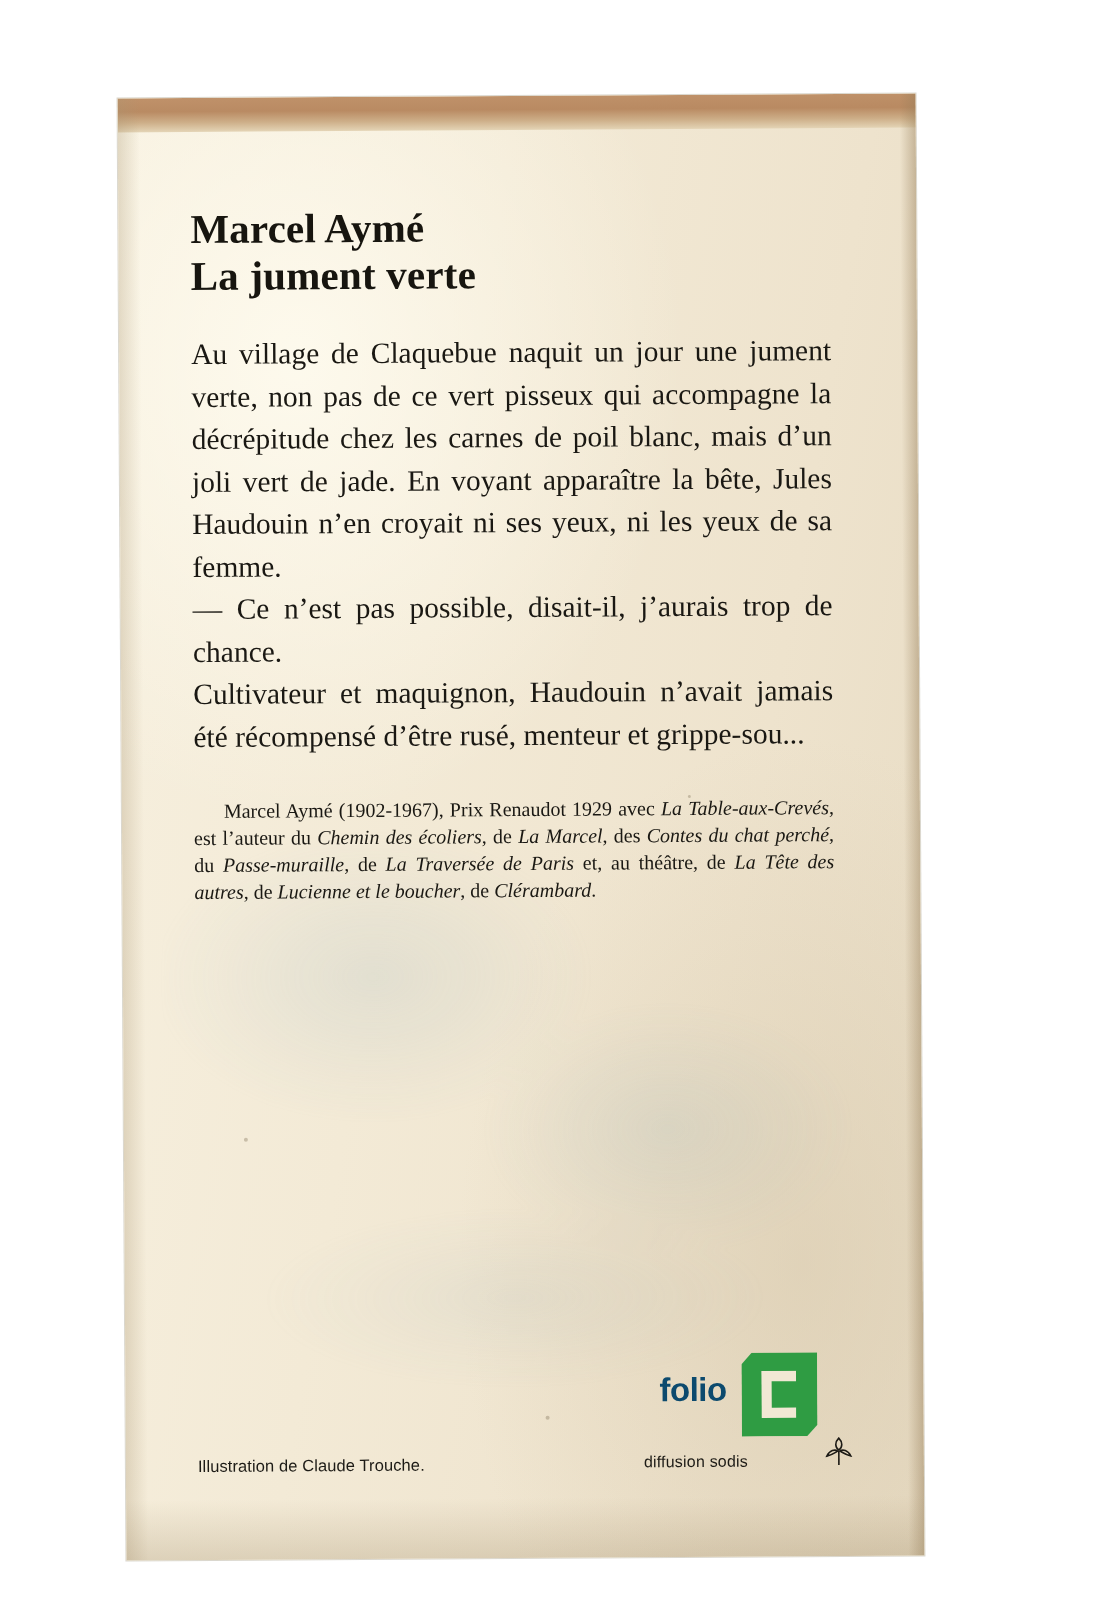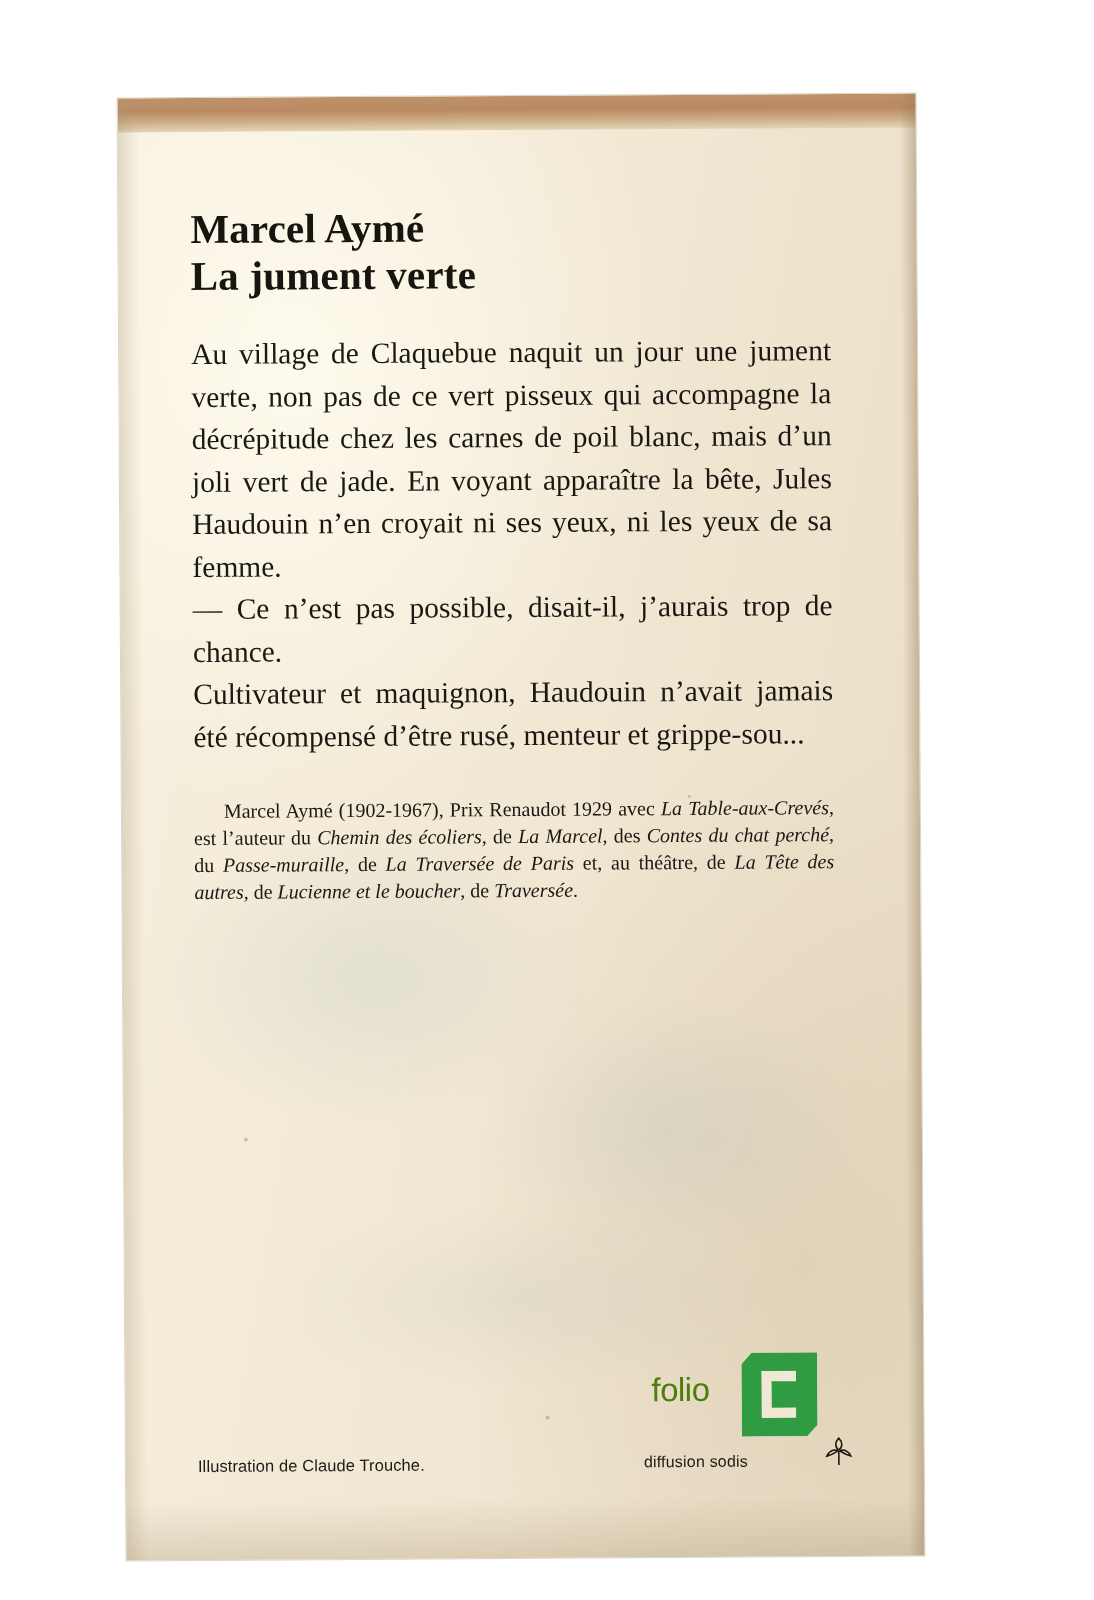--- a/index.html
+++ b/index.html
@@ -135,26 +135,26 @@
 
   #folio-logo {
     position: absolute;
     right: 60px;
     bottom: 86px;
     width: 220px;
     height: 118px;
   }
   #folio-word {
     position: absolute;
-    left: 8px;
+    left: 16px;
     top: 18px;
     font-family: "Liberation Sans", sans-serif;
-    font-weight: 400;
+    font-weight: 700;
     font-size: 33px;
-    color: #4d7c0f;
+    color: #0c4a6e;
     letter-spacing: -0.5px;
   }
   #folio-mark {
     position: absolute;
     left: 98px;
     top: 0;
     width: 76px;
     height: 84px;
   }
   #folio-mark .outer {
@@ -211,21 +211,21 @@
   <div id="content">
     <div class="author">Marcel Aymé</div>
     <div class="title">La jument verte</div>
 
     <div class="blurb">
       <p>Au village de Claquebue naquit un jour une jument verte, non pas de ce vert pisseux qui accompagne la décrépitude chez les carnes de poil blanc, mais d’un joli vert de jade. En voyant apparaître la bête, Jules Haudouin n’en croyait ni ses yeux, ni les yeux de sa femme.</p>
       <p>— Ce n’est pas possible, disait-il, j’aurais trop de chance.</p>
       <p>Cultivateur et maquignon, Haudouin n’avait jamais été récompensé d’être rusé, menteur et grippe-sou...</p>
     </div>
 
-    <div class="bio">Marcel Aymé (1902-1967), Prix Renaudot 1929 avec <i>La Table-aux-Crevés</i>, est l’auteur du <i>Chemin des écoliers</i>, de <i>La Marcel</i>, des <i>Contes du chat perché</i>, du <i>Passe-muraille</i>, de <i>La Traversée de Paris</i> et, au théâtre, de <i>La Tête des autres</i>, de <i>Lucienne et le boucher</i>, de <i>Traversée</i>.</div>
+    <div class="bio">Marcel Aymé (1902-1967), Prix Renaudot 1929 avec <i>La Table-aux-Crevés</i>, est l’auteur du <i>Chemin des écoliers</i>, de <i>La Marcel</i>, des <i>Contes du chat perché</i>, du <i>Passe-muraille</i>, de <i>La Traversée de Paris</i> et, au théâtre, de <i>La Tête des autres</i>, de <i>Lucienne et le boucher</i>, de <i>Clérambard</i>.</div>
   </div>
 
   <div id="illustration-credit">Illustration de Claude Trouche.</div>
 
   <div id="folio-logo">
     <div id="folio-word">folio</div>
     <div id="folio-mark">
       <div class="outer"></div>
       <div class="inner"></div>
     </div>

